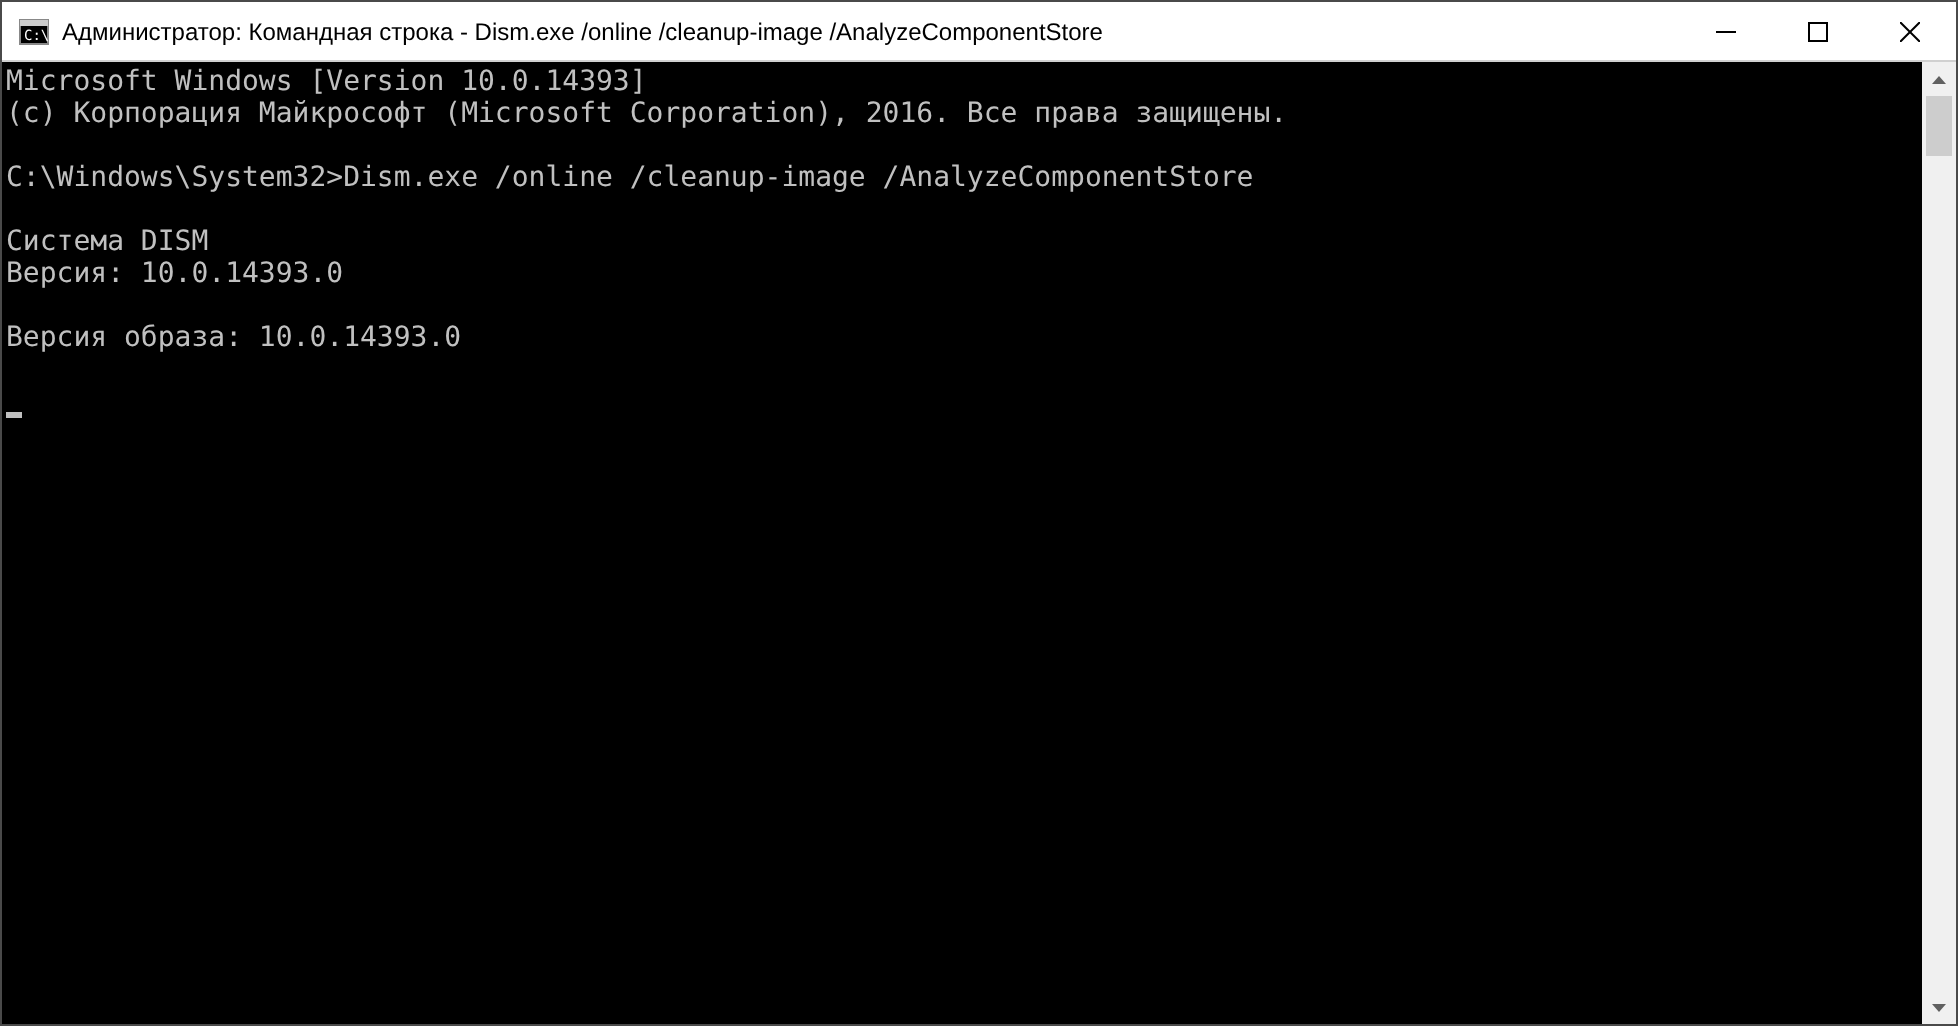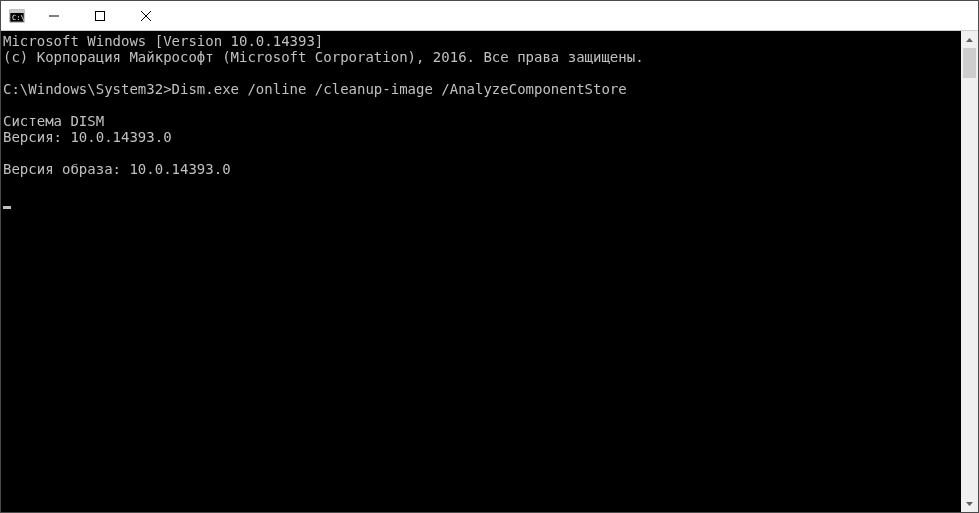--- a/index.html
+++ b/index.html
@@ -80,20 +80,21 @@
 
 <div class="window">
   <div class="titlebar">
     <span class="icon">
       <svg width="16" height="16" viewBox="0 0 16 16">
         <rect x="1" y="2" width="14" height="12" fill="#000" stroke="#888" stroke-width="1"></rect>
         <rect x="1" y="2" width="14" height="3" fill="#ccc"></rect>
         <text x="3" y="12" font-size="7" fill="#fff" font-family="monospace">C:\</text>
       </svg>
     </span>
+    <div class="title">Администратор: Командная строка - Dism.exe  /online /cleanup-image /AnalyzeComponentStore</div>
     <div class="winbtns">
       <div class="winbtn">
         <svg width="10" height="10" viewBox="0 0 10 10">
             <line x1="0" y1="5" x2="10" y2="5" stroke="#000" stroke-width="1"></line>
           </svg>
       </div>
       <div class="winbtn">
         <svg width="10" height="10" viewBox="0 0 10 10">
             <rect x="0.5" y="0.5" width="9" height="9" fill="none" stroke="#000" stroke-width="1"></rect>
           </svg>

